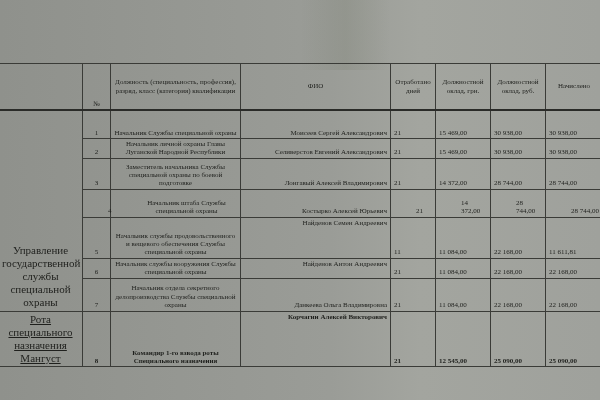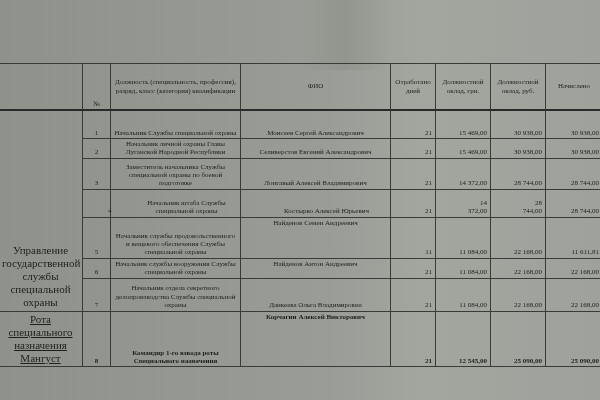--- a/index.html
+++ b/index.html
@@ -40,22 +40,22 @@
     }
     th.num-h { vertical-align: bottom !important; }
     td.group {
       border-top: none; border-bottom: none; border-left: none;
       text-align: center; vertical-align: top; padding-top: 6px;
       font-size: 11px;
     }
     td.group.last { vertical-align: middle; }
     td.num { text-align: center; }
     td.pos { text-align: center; }
-    td.fio { text-align: center; }
-    td.val { text-align: right; }
+    td.fio { text-align: right; }
+    td.val { text-align: left; }
     tr.r1 td { height: 25px; }
     tr.r2 td { height: 16px; }
     tr.r3 td { height: 28px; }
     tr.r4 td { height: 25px; padding-left: 25px; }
     tr.r5 td { height: 38px; }
     tr.r6 td { height: 16px; }
     tr.r7 td { height: 30px; }
     tr.r8 td { height: 18px; font-weight: bold; }
     tr.r8 td.group { font-weight: normal; text-decoration: underline; }
     td.fio.top { vertical-align: top; }

